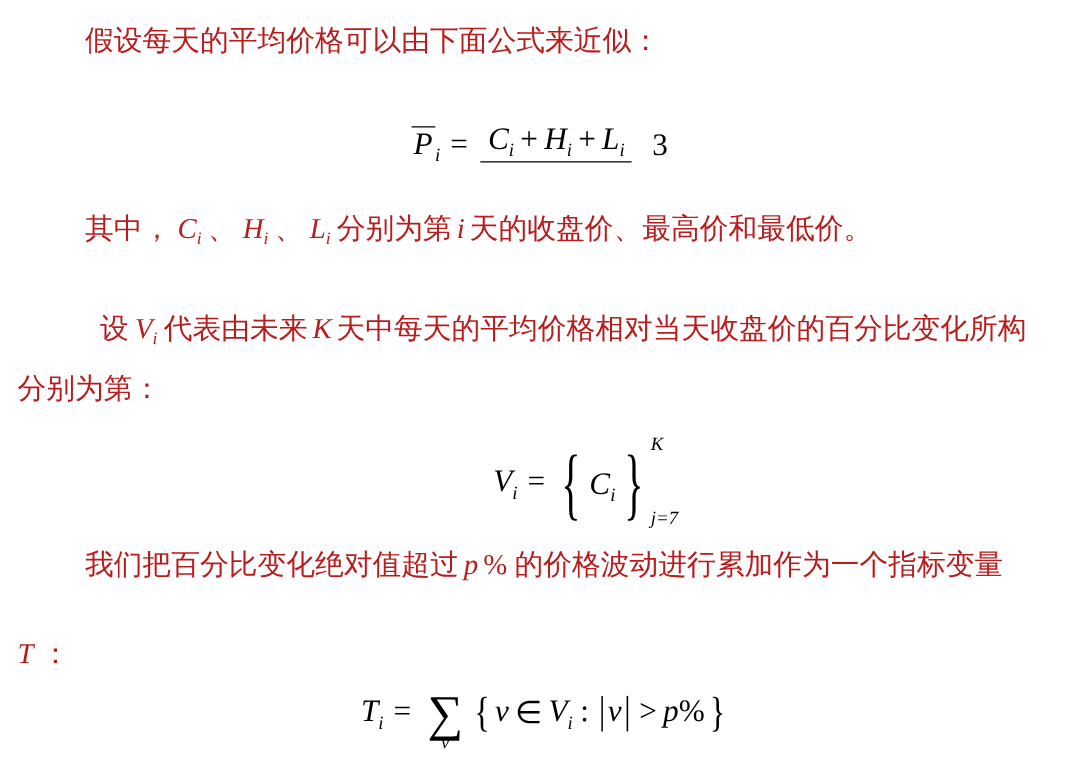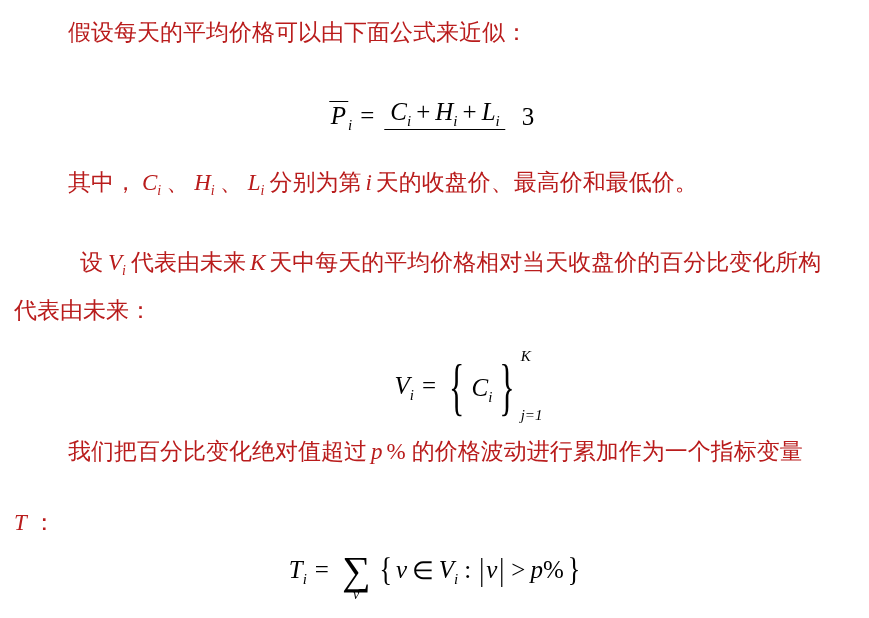--- a/index.html
+++ b/index.html
@@ -73,34 +73,34 @@
 
   <div class="line" style="left:68px; top:168px;">
     <span>其中，</span><span class="tmath"><span>C</span><sub>i</sub></span><span>、</span><span class="tmath"><span>H</span><sub>i</sub></span><span>、</span><span class="tmath"><span>L</span><sub>i</sub></span><span>分别为第</span><span class="tvar">i</span><span>天的收盘价、最高价和最低价。</span>
   </div>
 
   <div class="line" style="left:80px; top:248px;">
     <span>设</span><span class="tmath"><span>V</span><sub>i</sub></span><span>代表由未来</span><span class="tvar">K</span><span>天中每天的平均价格相对当天收盘价的百分比变化所构</span>
   </div>
 
   <div class="line" style="left:14px; top:296px;">
-    <span>代表由未来：</span>
+    <span>分别为第：</span>
   </div>
 
   <div class="formula" style="top:348px; height:76px; --dx:34px;">
     <span><i>V</i><sub>i</sub></span>
     <span class="op">=</span>
     <span class="bigbrace">{</span>
     <span class="frac">
       <span class="den"><i>C</i><sub>i</sub></span>
     </span>
     <span class="bigbrace">}</span>
     <span class="limits">
       <span>K</span>
-      <span>j=1</span>
+      <span>j=7</span>
     </span>
   </div>
 
   <div class="line" style="left:68px; top:437px;">
     <span>我们把百分比变化绝对值超过</span><span class="tvar">p</span><span>%</span><span style="margin-left:6px;">的价格波动进行累加作为一个指标变量</span>
   </div>
 
   <div class="line" style="left:14px; top:508px;">
     <span class="tvar" style="margin:0;">T</span><span class="cn-colon">：</span>
   </div>

